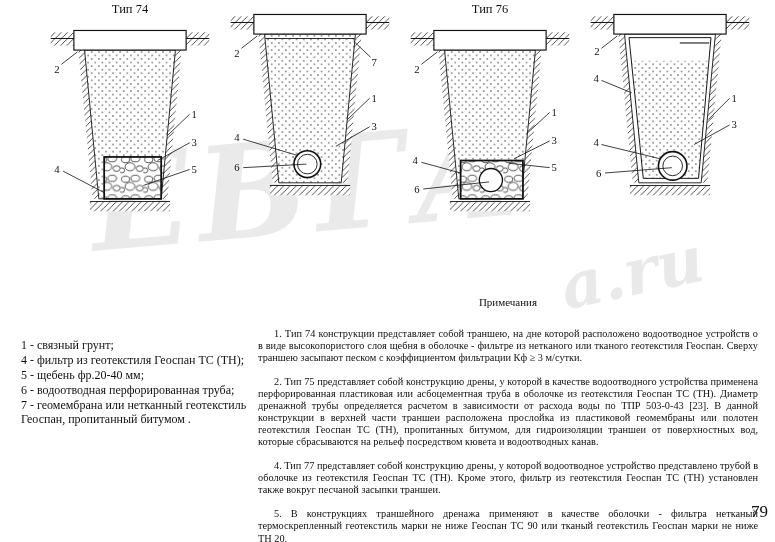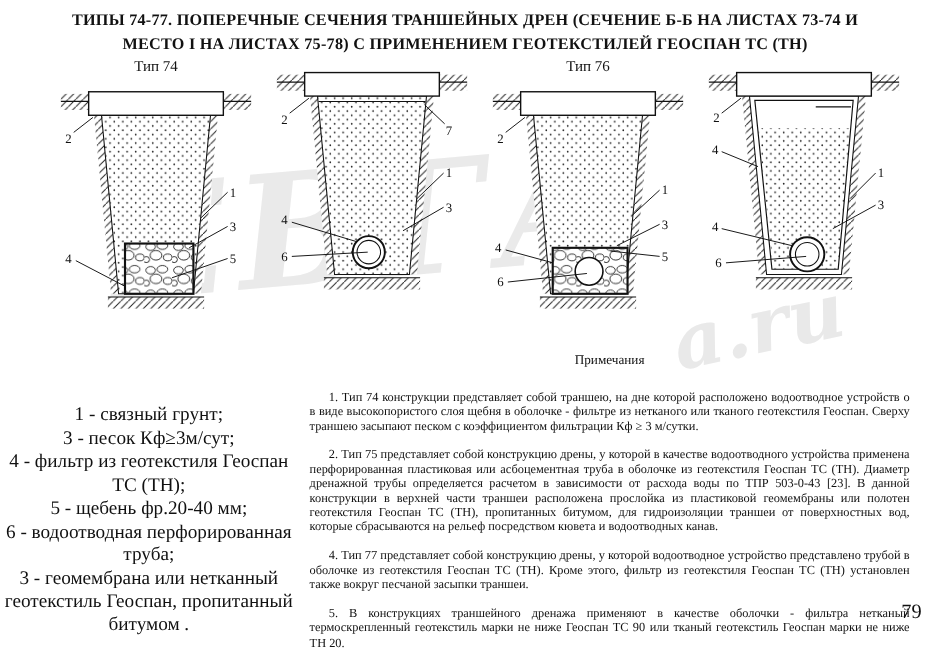--- a/index.html
+++ b/index.html
@@ -17,22 +17,22 @@
     padding-top:7px;letter-spacing:.2px;}
   .diagram-row{
     box-sizing:border-box;display:flex;gap:20px;padding-left:50px;padding-right:0;
     margin-top:2px;height:234px;
   }
   .panel{width:160px;flex:0 0 160px;text-align:center;}
   .panel-label{font-size:12.5px;margin-bottom:1px;}
   .panel svg{display:block;width:160px;height:212px;margin:0 auto;}
   svg text.co{font-family:"Liberation Serif",serif;font-size:12px;fill:#111;}
   .legend{
-    position:absolute;left:4px;top:336px;width:240px;
-    font-size:16px;line-height:1.2;z-index:1;text-align:center;
+    position:absolute;left:21px;top:336px;width:240px;
+    font-size:12px;line-height:1.2;z-index:1;
   }
   .legend div{margin-bottom:0.5px;}
   .notes{
     position:absolute;left:246px;top:294px;width:524px;z-index:1;
     font-size:10.3px;line-height:1.17;text-align:justify;
   }
   .notes-heading{text-align:center;font-size:11px;margin-bottom:19px;}
   .notes p{margin:12px;text-indent:16px;}
   .page-number{position:absolute;right:7px;top:500px;font-size:17px;z-index:1;}
 </style>
@@ -61,24 +61,20 @@
       </g>
     </pattern>
   </defs>
 </svg>
 
 <div class="watermark wm-big">ЕВГА</div>
 <div class="watermark wm-small">a.ru</div>
 
 <div class="content">
 
-  <div class="title">
-    <div>ТИПЫ 74-77. ПОПЕРЕЧНЫЕ СЕЧЕНИЯ ТРАНШЕЙНЫХ ДРЕН (СЕЧЕНИЕ Б-Б НА ЛИСТАХ 73-74 И</div>
-    <div>МЕСТО I НА ЛИСТАХ 75-78) С ПРИМЕНЕНИЕМ ГЕОТЕКСТИЛЕЙ ГЕОСПАН ТС (ТН)</div>
-  </div>
 
   <div class="diagram-row">
 
     <div class="panel">
       <div class="panel-label">Тип 74</div>
       <svg viewBox="0 0 178 238">
         <rect x="0" y="16" width="27" height="15" fill="url(#hatch)"></rect>
         <rect x="151" y="16" width="27" height="15" fill="url(#hatch)"></rect>
         <line x1="0" y1="23" x2="27" y2="23" stroke="#111" stroke-width="1.1"></line>
         <line x1="151" y1="23" x2="178" y2="23" stroke="#111" stroke-width="1.1"></line>
@@ -195,25 +191,24 @@
         <text class="co" x="3" y="162">4</text>
         <line x1="16" y1="192" x2="91" y2="186" stroke="#111" stroke-width="0.9"></line>
         <text class="co" x="6" y="196">6</text>
       </svg>
     </div>
 
   </div>
 
   <div class="legend">
     <div>1 - связный грунт;</div>
-    <div>3 - песок Кф≥3м/сут;</div>
     <div>4 - фильтр из геотекстиля Геоспан ТС (ТН);</div>
     <div>5 - щебень фр.20-40 мм;</div>
     <div>6 - водоотводная перфорированная труба;</div>
-    <div>3 - геомембрана или нетканный геотекстиль Геоспан, пропитанный битумом .</div>
+    <div>7 - геомембрана или нетканный геотекстиль Геоспан, пропитанный битумом .</div>
   </div>
 
   <div class="notes">
     <div class="notes-heading">Примечания</div>
     <p>1. Тип 74 конструкции представляет собой траншею, на дне которой расположено водоотводное устройств о в виде высокопористого слоя щебня в оболочке - фильтре из нетканого или тканого геотекстиля Геоспан. Сверху траншею засыпают песком с коэффициентом фильтрации Кф ≥ 3 м/сутки.</p>
     <p>2. Тип 75 представляет собой конструкцию дрены, у которой в качестве водоотводного устройства применена перфорированная пластиковая или асбоцементная труба в оболочке из геотекстиля Геоспан ТС (ТН). Диаметр дренажной трубы определяется расчетом в зависимости от расхода воды по ТПР 503-0-43 [23]. В данной конструкции в верхней части траншеи расположена прослойка из пластиковой геомембраны или полотен геотекстиля Геоспан ТС (ТН), пропитанных битумом, для гидроизоляции траншеи от поверхностных вод, которые сбрасываются на рельеф посредством кювета и водоотводных канав.</p>
     <p>4. Тип 77 представляет собой конструкцию дрены, у которой водоотводное устройство представлено трубой в оболочке из геотекстиля Геоспан ТС (ТН). Кроме этого, фильтр из геотекстиля Геоспан ТС (ТН) установлен также вокруг песчаной засыпки траншеи.</p>
     <p>5. В конструкциях траншейного дренажа применяют в качестве оболочки - фильтра нетканый термоскрепленный геотекстиль марки не ниже Геоспан ТС 90 или тканый геотекстиль Геоспан марки не ниже ТН 20.</p>
     <p>6. Тип конструкции поперечного сечения выбирают в зависимости от гидрогеологических условий местности в соответствии с ОДМ [ 10] и Альбомами [ 22 - 24].</p>
   </div>

